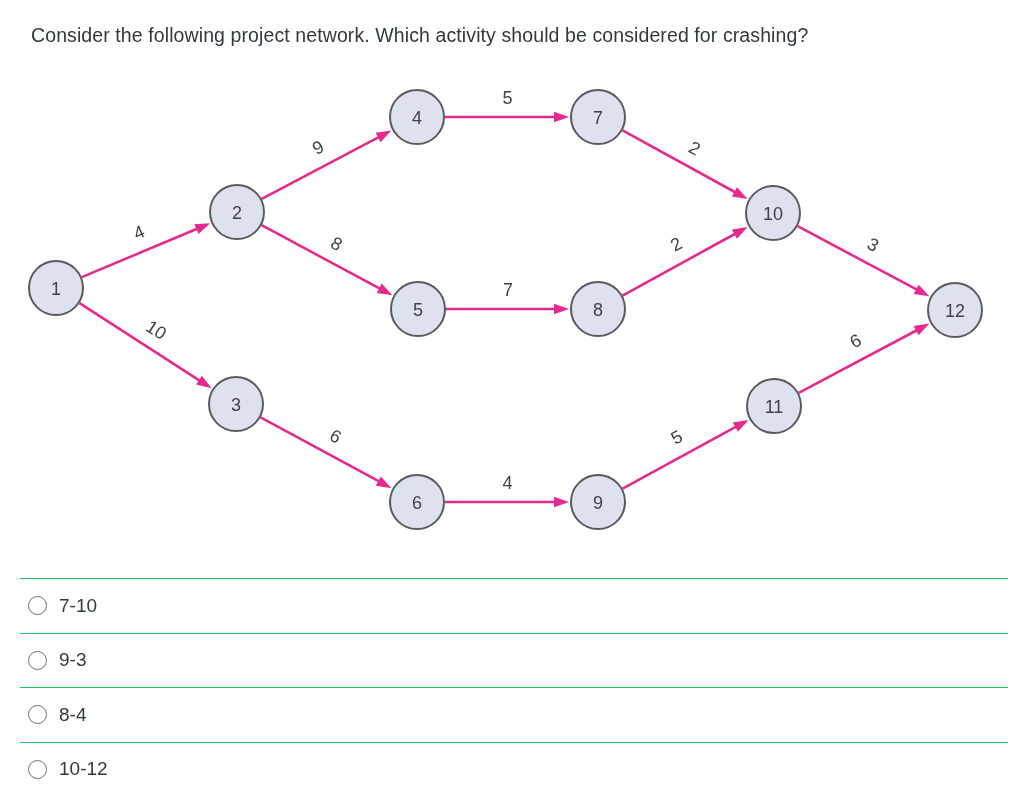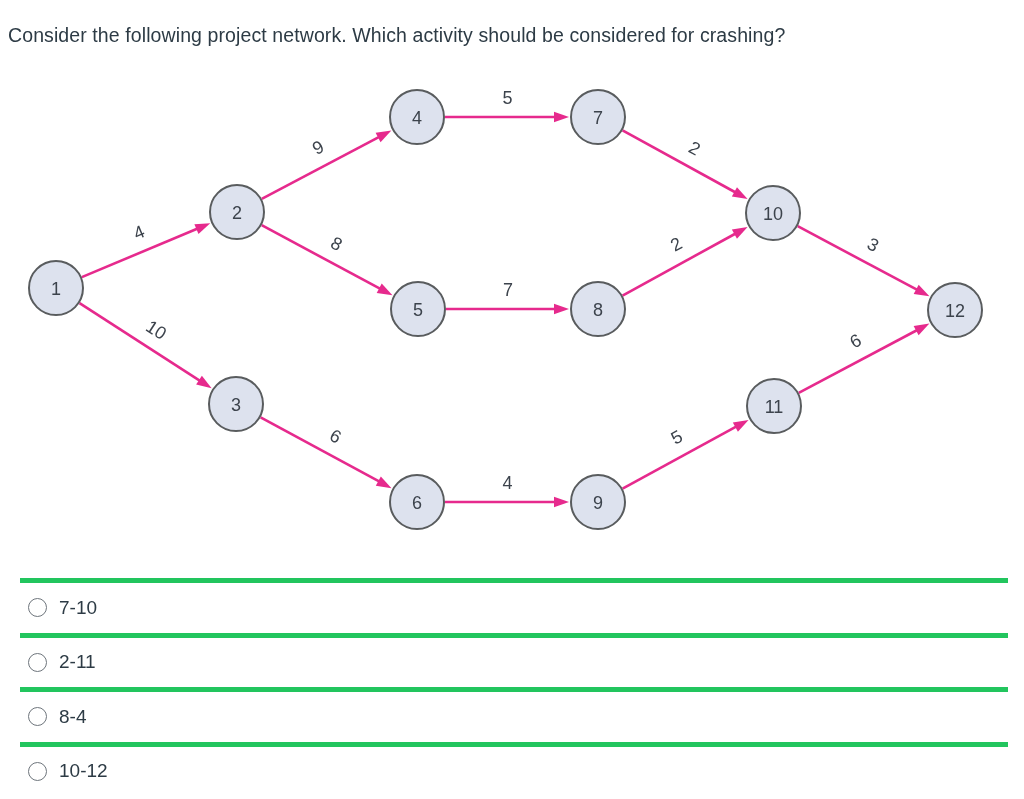--- a/index.html
+++ b/index.html
@@ -4,38 +4,38 @@
 <style>
   html,body{margin:0;padding:0;background:#ffffff;}
   .screen{
     position:relative;
     width:1024px;height:799px;
     background:#ffffff;
     font-family:"Liberation Sans", sans-serif;
     overflow:hidden;
   }
   .question-title{
-    position:absolute;left:8px;top:23px;
+    position:absolute;left:31px;top:23px;
     font-size:19.5px;line-height:24px;
     color:#2d3b45;
     letter-spacing:0.1px;
   }
   svg.diagram{
     position:absolute;left:0;top:0;
   }
   svg.diagram text{
     font-family:"Liberation Sans", sans-serif;
   }
   .options{
     position:absolute;left:20px;top:578px;width:988px;
   }
   .option-row{
     display:flex;align-items:center;
     height:54.5px;
-    border-top:5px solid #22c55e;
+    border-top:1px solid #22c55e;
     padding-left:8px;
     gap:12px;
     cursor:pointer;
     box-sizing:border-box;
   }
   .radio{
     width:17px;height:17px;
     border:1.5px solid #6e757c;
     border-radius:50%;
     background:#ffffff;
@@ -119,21 +119,21 @@
       <text x="955" y="311" fill="#3c434c" font-size="18" text-anchor="middle" dominant-baseline="central">12</text>
     </svg>
 
   <div class="options">
     <div class="option-row">
       <span class="radio"></span>
       <span class="option-label">7-10</span>
     </div>
     <div class="option-row">
       <span class="radio"></span>
-      <span class="option-label">2-11</span>
+      <span class="option-label">9-3</span>
     </div>
     <div class="option-row">
       <span class="radio"></span>
       <span class="option-label">8-4</span>
     </div>
     <div class="option-row">
       <span class="radio"></span>
       <span class="option-label">10-12</span>
     </div>
   </div>

